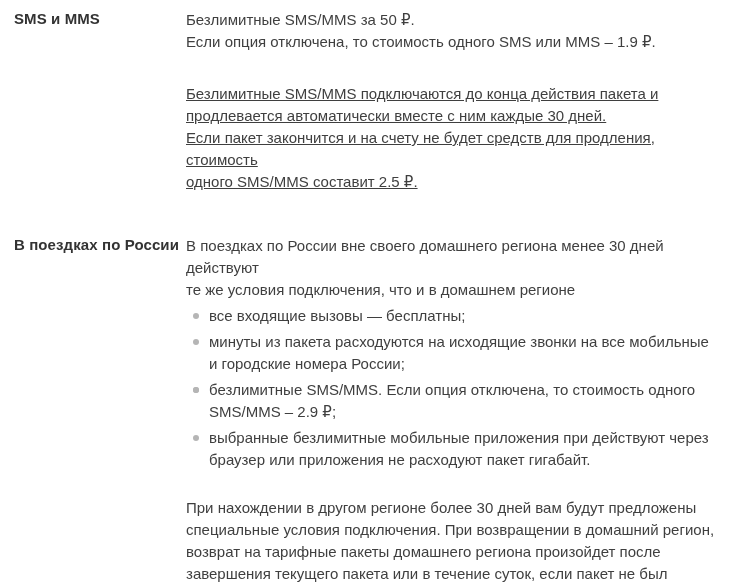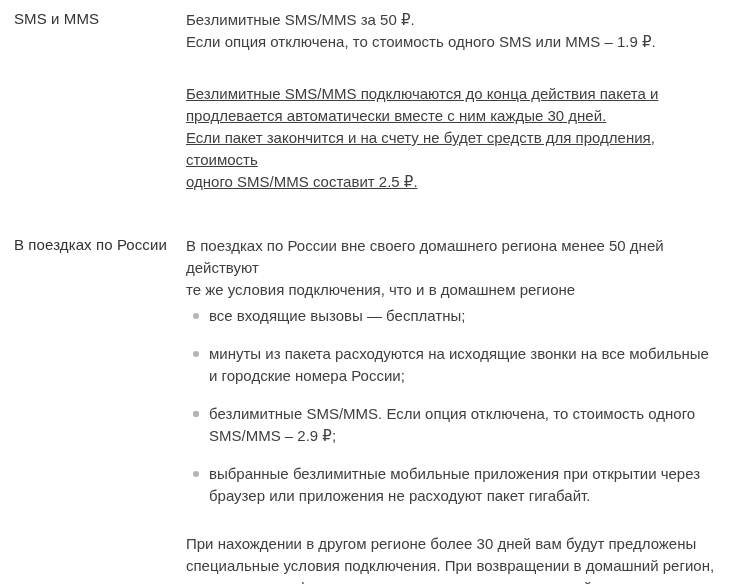--- a/index.html
+++ b/index.html
@@ -7,32 +7,32 @@
     width: 741px; height: 584px;
     background: #ffffff;
     overflow: hidden;
     font-family: "Liberation Sans", "DejaVu Sans", sans-serif;
     color: #3f3f3f;
   }
   .tariff { padding: 8px 10px 0 14px; }
   .row { display: grid; grid-template-columns: 171px 1fr; }
   .row + .row { margin-top: 40px; }
   .label {
-    font-weight: normal;
+    font-weight: bold;
     font-size: 15px;
     line-height: 22px;
     color: #333333;
     letter-spacing: 0.1px;
   }
   .content { font-size: 15px; line-height: 22px; max-width: 556px; }
   .para { margin: 1px; white-space: pre-line; }
   .para + .para { margin-top: 30px; text-decoration: underline; }
   .bullets { list-style: none; margin: 4px 0 0 0; padding: 0; }
   .bullets li { position: relative; padding-left: 24px; }
-  .bullets li + li { margin-top: 16px; }
+  .bullets li + li { margin-top: 4px; }
   .dot {
     position: absolute; left: 8px; top: 8px;
     width: 6px; height: 6px;
     border-radius: 50%;
     background: #b5b5b5;
   }
   .li-text { white-space: pre-line; text-align: center; }
   .bullets + .para { margin-top: 26px; }
 </style>
 </head>
@@ -48,40 +48,40 @@
       <p class="para">Безлимитные SMS/MMS подключаются до конца действия пакета и
 продлевается автоматически вместе с ним каждые 30 дней.
 Если пакет закончится и на счету не будет средств для продления, стоимость
 одного SMS/MMS составит 2.5 ₽.</p>
     </div>
   </section>
 
   <section class="row">
     <div class="label">В поездках по России</div>
     <div class="content">
-      <p class="para">В поездках по России вне своего домашнего региона менее 50 дней действуют
+      <p class="para">В поездках по России вне своего домашнего региона менее 30 дней действуют
 те же условия подключения, что и в домашнем регионе</p>
 
       <ul class="bullets">
         <li>
           <span class="dot"></span><span class="li-text">все входящие вызовы — бесплатны;</span>
         </li>
         <li>
           <span class="dot"></span><span class="li-text">минуты из пакета расходуются на исходящие звонки на все мобильные
 и городские номера России;</span>
         </li>
         <li>
           <span class="dot"></span>
         </li>
         <li>
           <span class="dot"></span><span class="li-text">безлимитные SMS/MMS. Если опция отключена, то стоимость одного
 SMS/MMS – 2.9 ₽;</span>
         </li>
         <li>
-          <span class="dot"></span><span class="li-text">выбранные безлимитные мобильные приложения при открытии через
+          <span class="dot"></span><span class="li-text">выбранные безлимитные мобильные приложения при действуют через
 браузер или приложения не расходуют пакет гигабайт.</span>
         </li>
       </ul>
 
       <p class="para">При нахождении в другом регионе более 30 дней вам будут предложены
 специальные условия подключения. При возвращении в домашний регион,
 возврат на тарифные пакеты домашнего региона произойдет после
 завершения текущего пакета или в течение суток, если пакет не был
 подключен.</p>
     </div>

